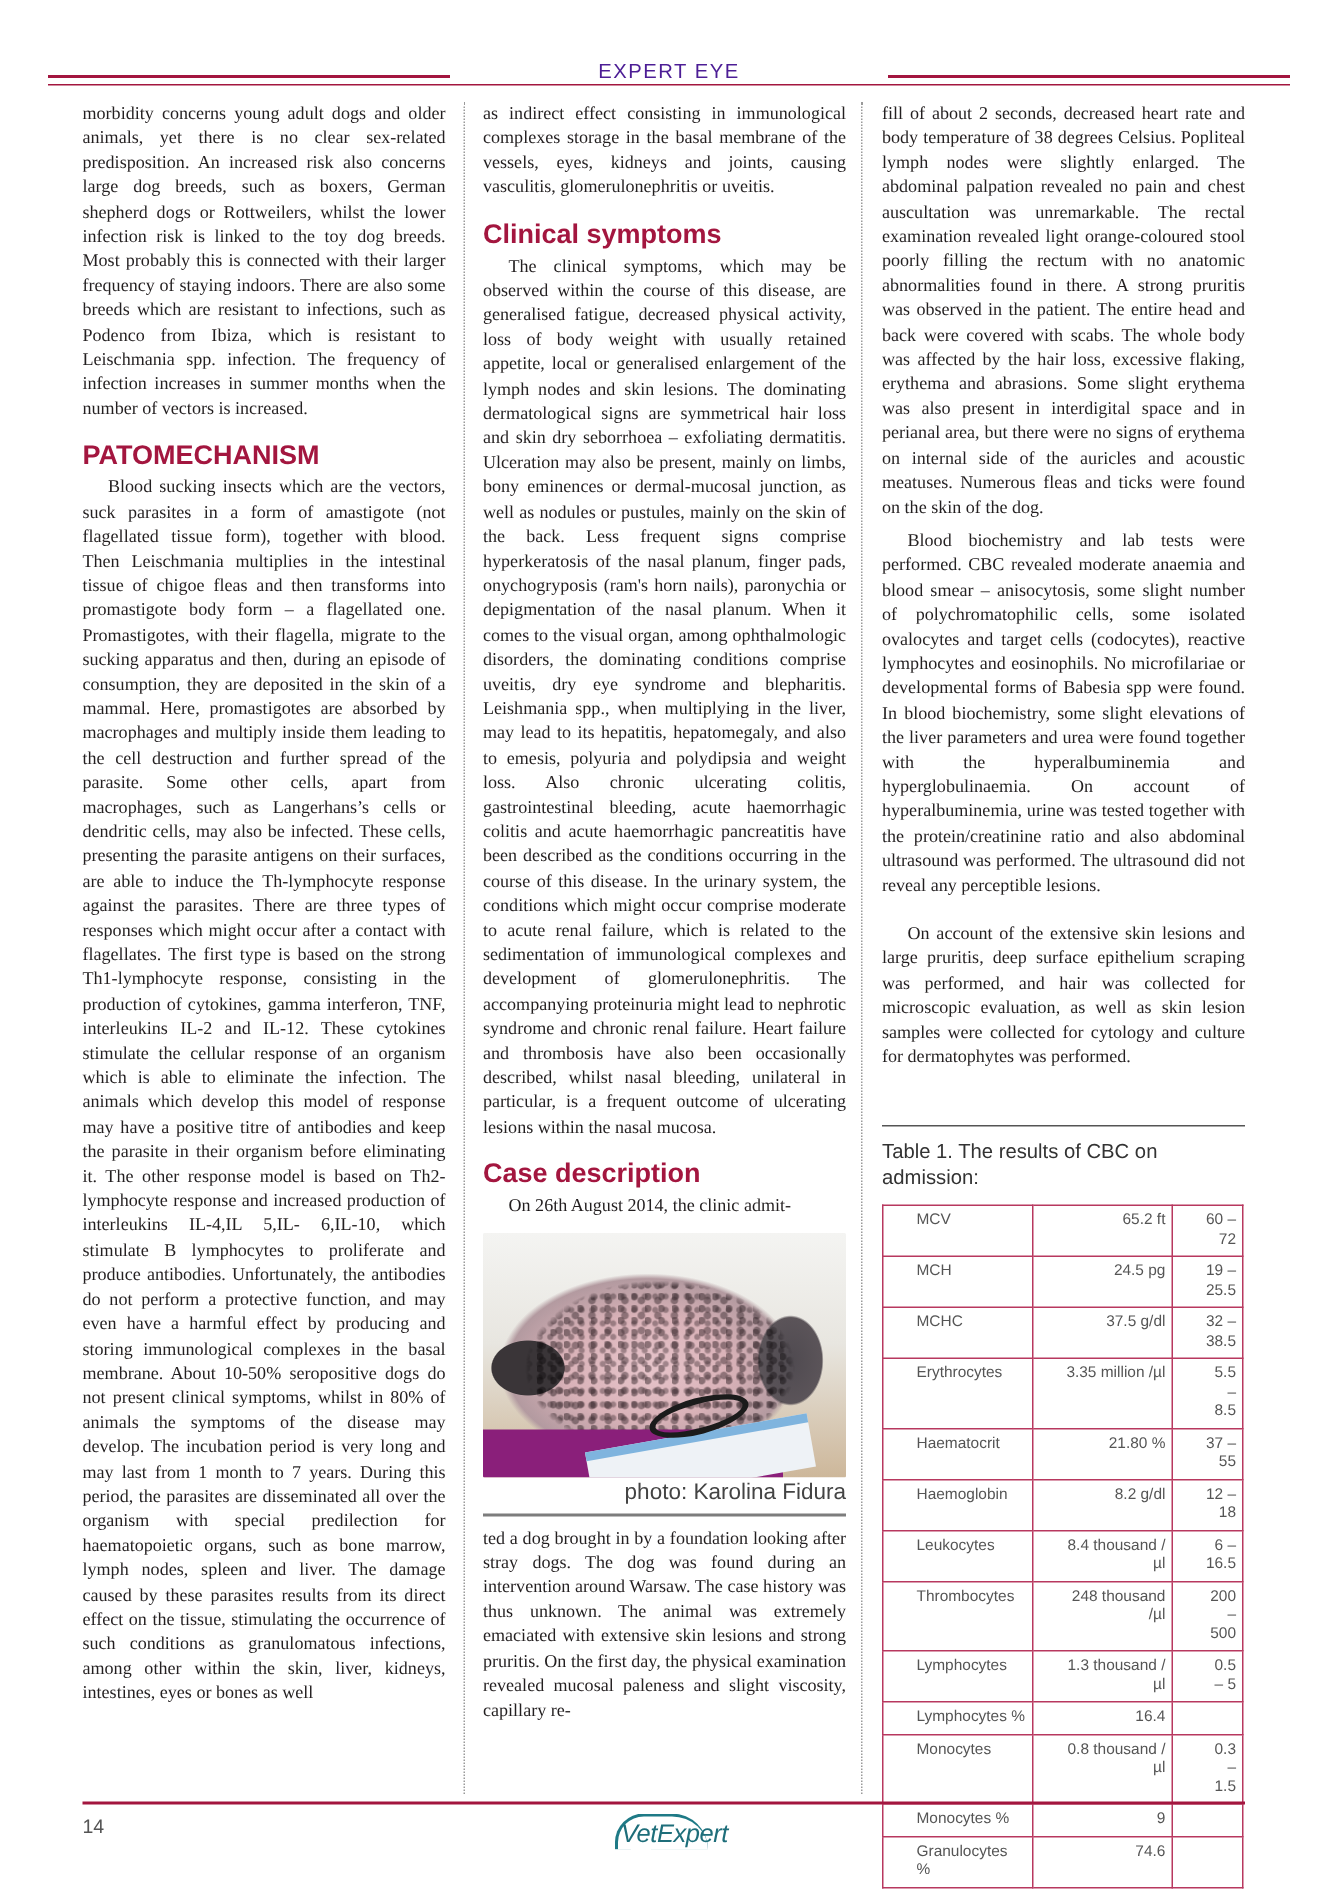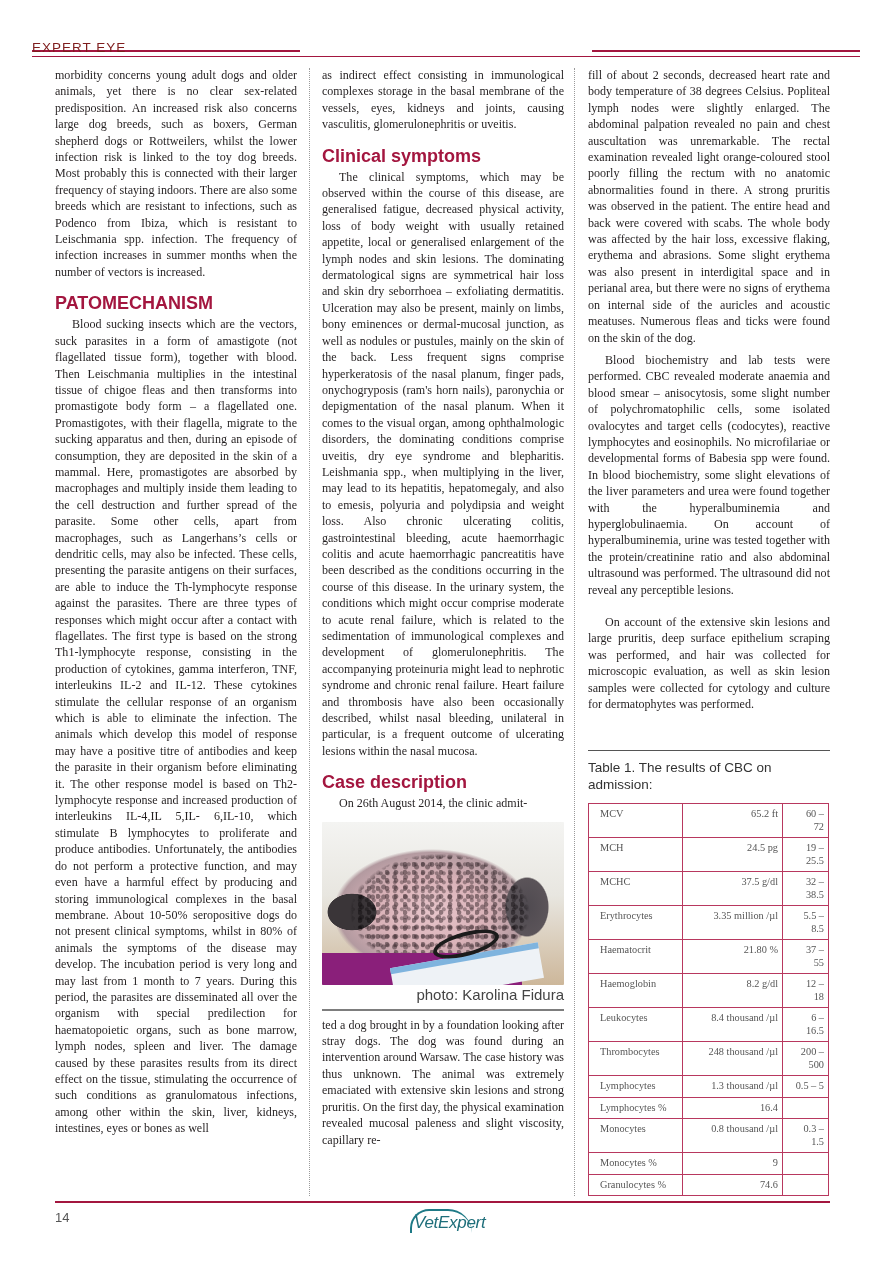--- a/index.html
+++ b/index.html
@@ -1,19 +1,19 @@
 <!DOCTYPE html>
 <html><head>
 <meta charset="utf-8">
 <style>
   html, body { margin: 0; padding: 0; background: #ffffff; }
   body { width: 892px; height: 1262px; position: relative; overflow: hidden; font-family: "Liberation Serif", "DejaVu Serif", serif; color: #231f20; }
 
   .header { position: absolute; top: 40px; left: 32px; width: 828px; height: 24px; }
-  .header .title { position: absolute; left: 0; right: 0; top: 0; text-align: left; font-family: "Liberation Sans", "DejaVu Sans", sans-serif; font-size: 13.5px; letter-spacing: 1px; color: #7f1d1d; }
+  .header .title { position: absolute; left: 0; right: 0; top: 0; text-align: center; font-family: "Liberation Sans", "DejaVu Sans", sans-serif; font-size: 13.5px; letter-spacing: 1px; color: #4c1d95; }
   .header .bar-left { position: absolute; left: 0; top: 10px; width: 268px; height: 2px; background: #a3163f; }
   .header .bar-right { position: absolute; right: 0; top: 10px; width: 268px; height: 2px; background: #a3163f; }
   .header .rule { position: absolute; left: 0; right: 0; top: 16px; height: 1px; background: #a3163f; }
 
   .col { position: absolute; top: 67px; font-size: 12.05px; line-height: 16.4px; text-align: justify; hyphens: manual; }
   .col p { margin: 0; }
   .col p.indent { text-indent: 17px; }
   .col1 { left: 55px; width: 242px; }
   .col2 { left: 322px; width: 242px; }
   .col3 { left: 588px; width: 242px; }
@@ -41,21 +41,21 @@
             mask: radial-gradient(ellipse 120px 78px at 118px 90px, #000 70%, transparent 75%); }
   .photo .blanket { position: absolute; left: 0; bottom: 0; width: 200px; height: 32px; background: #8a1f7a; border-radius: 0 30px 0 0; }
   .photo .pad { position: absolute; left: 70px; bottom: -6px; width: 150px; height: 30px; background: #eef2f6; transform: rotate(-10deg); border-top: 6px solid #7fb4de; }
   .photo .leash { position: absolute; left: 110px; top: 110px; width: 60px; height: 16px; border: 4px solid #1b1b1b; border-radius: 50%; transform: rotate(-15deg); }
   .caption { font-family: "Liberation Sans", "DejaVu Sans", sans-serif; font-size: 15px; color: #444; text-align: right; margin: 3px 0 8px 0; line-height: 13px; }
   .caption-rule { height: 2px; background: #7d7d7d; margin: 0 0 6px 0; }
 
   .table-rule { height: 1px; background: #555; margin: 38px 0 8px 0; }
   .table-title { font-family: "Liberation Sans", "DejaVu Sans", sans-serif; font-size: 13.5px; line-height: 17px; color: #333; margin: 0 0 10px 0; text-align: left; font-weight: normal; }
   table.cbc { border-collapse: collapse; width: 241px; font-family: "Liberation Sans", "DejaVu Sans", sans-serif; font-size: 10.3px; color: #555; line-height: 12.5px; }
-  table.cbc td { border: 1px solid #b8385f; padding: 4px 4px 4px 11px; vertical-align: top; font-family: Liberation Serif, serif; }
+  table.cbc td { border: 1px solid #b8385f; padding: 4px 4px 4px 22px; vertical-align: top; }
   table.cbc td.name { width: 78px; text-align: left; }
   table.cbc td.val { width: 84px; text-align: right; }
   table.cbc td.ref { text-align: right; margin-left: 15px; }
 
   .footer-rule { position: absolute; left: 55px; top: 1201px; width: 775px; height: 1.5px; background: #a3163f; }
   .page-num { position: absolute; left: 55px; top: 1210px; font-family: "Liberation Sans", "DejaVu Sans", sans-serif; font-size: 13px; color: #555; }
   .logo { position: absolute; left: 408px; top: 1207px; width: 100px; height: 24px; }
   .logo .swoosh { position: absolute; left: 2px; top: 2px; width: 60px; height: 22px; border-top: 2px solid #1e7a86; border-left: 2px solid #1e7a86; border-radius: 24px 30px 0 0; }
   .logo .word { position: absolute; left: 6px; top: 6px; font-family: "Liberation Sans", "DejaVu Sans", sans-serif; font-style: italic; font-size: 17px; color: #1e6e7a; letter-spacing: -0.3px; }
 </style>

